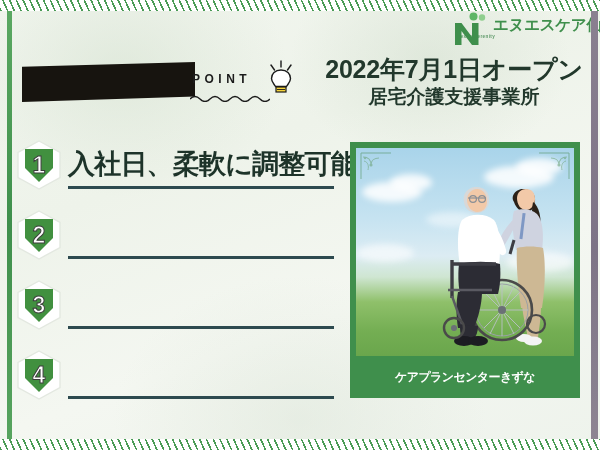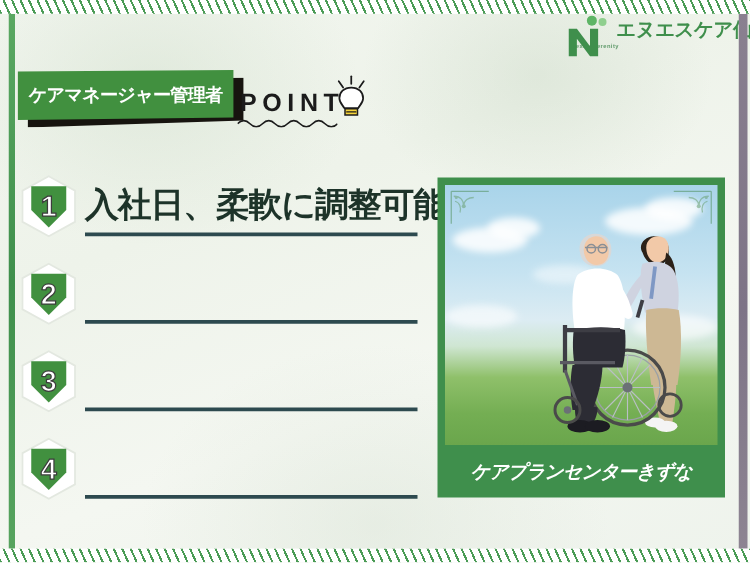--- a/index.html
+++ b/index.html
@@ -168,21 +168,21 @@
     top: 60px;
     left: 190px;
     width: 112px;
     height: 48px;
     z-index: 4;
   }
   .point-text {
     position: absolute;
     left: 2px;
     top: 12px;
-    font-size: 20px;
+    font-size: 12px;
     font-weight: 700;
     color: #1b1b1b;
     letter-spacing: 4.5px;
   }
   .point-wave {
     position: absolute;
     left: 0;
     top: 34px;
   }
   .bulb {
@@ -271,26 +271,25 @@
   .figure { position: absolute; }
 
   .photo-caption {
     width: 218px;
     height: 42px;
     display: flex;
     align-items: center;
     justify-content: center;
   }
   .photo-caption-text {
-    font-size: 15px;
+    font-size: 12px;
     font-weight: 700;
     color: #ffffff;
     letter-spacing: -0.6px;
     white-space: nowrap;
-    font-style: italic;
   }
 </style>
 </head>
 <body>
 
 <div id="poster">
 
   <div class="hatch hatch-top"></div>
   <div class="hatch hatch-bottom"></div>
   <div class="edge-left"></div>
@@ -303,26 +302,27 @@
         <circle cx="30" cy="5.5" r="3.2" fill="#8fcf8e"></circle>
         <path d="M3 33 L3 11 L9.5 11 L20 25 L20 11 L26.5 11 L26.5 33 L20 33 L9.5 19 L9.5 33 Z" fill="#3f8f4c"></path>
       </svg>
     </div>
     <div class="logo-texts">
       <div class="logo-name">エヌエスケア仙台</div>
       <div class="logo-sub">Nexus Serenity</div>
     </div>
   </div>
 
+  <div class="headline-block">
+    <div class="headline-main">2022年7月1日オープン</div>
+    <div class="headline-sub">居宅介護支援事業所</div>
+  </div>
 
   <div class="jobtag-wrap">
     <div class="jobtag-shadow"></div>
-    <div class="jobtag-body">
-      <span class="jobtag-text">ケアマネージャー管理者</span>
-    </div>
   </div>
 
   <div class="point-wrap">
     <div class="point-text">POINT</div>
     <svg class="point-wave" width="80" height="8" viewBox="0 0 80 8">
       <path d="M0 5 Q5 0 10 5 T20 5 T30 5 T40 5 T50 5 T60 5 T70 5 T80 5" fill="none" stroke="#1b1b1b" stroke-width="1.3"></path>
     </svg>
     <svg class="bulb" width="30" height="40" viewBox="0 0 30 40">
       <line x1="15" y1="1" x2="15" y2="7" stroke="#1b1b1b" stroke-width="1.4" stroke-linecap="round"></line>
       <line x1="5" y1="5" x2="8.5" y2="10" stroke="#1b1b1b" stroke-width="1.4" stroke-linecap="round"></line>

